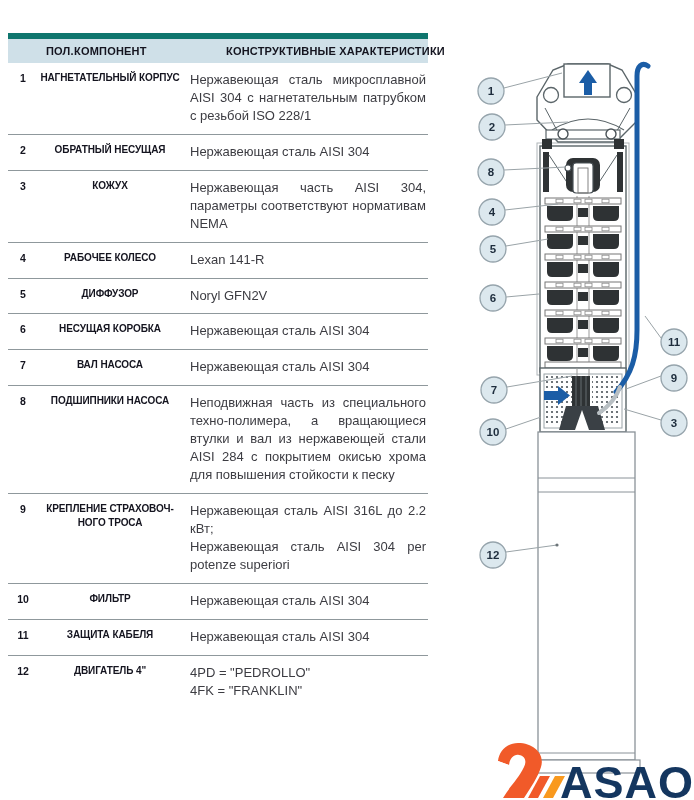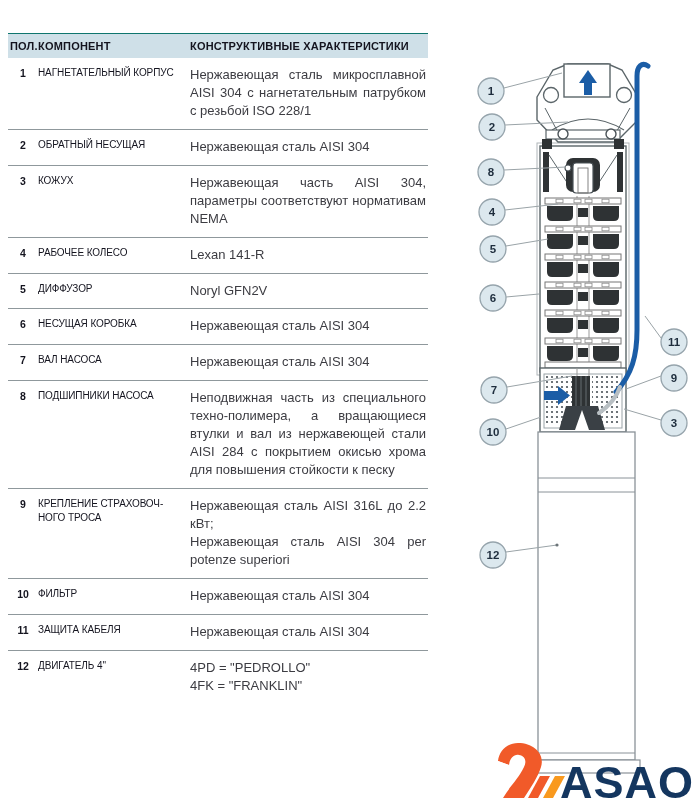--- a/index.html
+++ b/index.html
@@ -1,30 +1,30 @@
 <!DOCTYPE html>
 <html><head>
 <meta charset="utf-8">
 <style>
   html,body{margin:0;padding:0;background:#fff;}
   .page{position:relative;width:694px;height:800px;background:#ffffff;
         font-family:"Liberation Sans",sans-serif;overflow:hidden;}
   
   .spec-table{position:absolute;left:8px;top:33px;width:420px;}
   .thead{display:grid;grid-template-columns:30px 152px 238px;
-         background:#cfe0e8;border-top:1px solid #0f766e;
-         height:24px;align-items:center;}
+         background:#cfe0e8;border-top:6px solid #0f766e;
+         height:24px;align-items:center;padding-left:36px;}
   .thead span{font-weight:bold;font-size:11px;color:#14141f;letter-spacing:.2px;}
   .thead .h-pos{padding-left:2px;}
   .trow{display:grid;grid-template-columns:30px 152px 238px;
         border-bottom:1px solid #8f989c;padding:8px 0 9px 0;}
   .trow:last-child{border-bottom:none;}
   .cell-pos{font-weight:bold;font-size:10.5px;color:#14141f;text-align:center;line-height:1.35;}
-  .cell-comp{font-weight:normal;font-size:10px;color:#14141f;line-height:1.4;
-             white-space:pre-line;padding-right:8px;letter-spacing:-0.1px;}
+  .cell-comp{font-weight:bold;font-size:10px;color:#14141f;line-height:1.4;
+             white-space:pre-line;padding-right:8px;letter-spacing:-0.1px;text-align:center;}
   .cell-char{font-size:13px;color:#3c3c42;line-height:1.38;text-align:justify;
              white-space:pre-line;padding-right:2px;}
   
   .diagram{position:absolute;left:430px;top:40px;width:264px;height:760px;}
   .callout-num{font-family:"Liberation Sans",sans-serif;font-size:11.5px;font-weight:bold;fill:#1e2d3d;}
   .logo-text{font-family:"Liberation Sans",sans-serif;font-size:45px;font-weight:bold;letter-spacing:1px;}
 </style>
 </head>
 <body>
 

